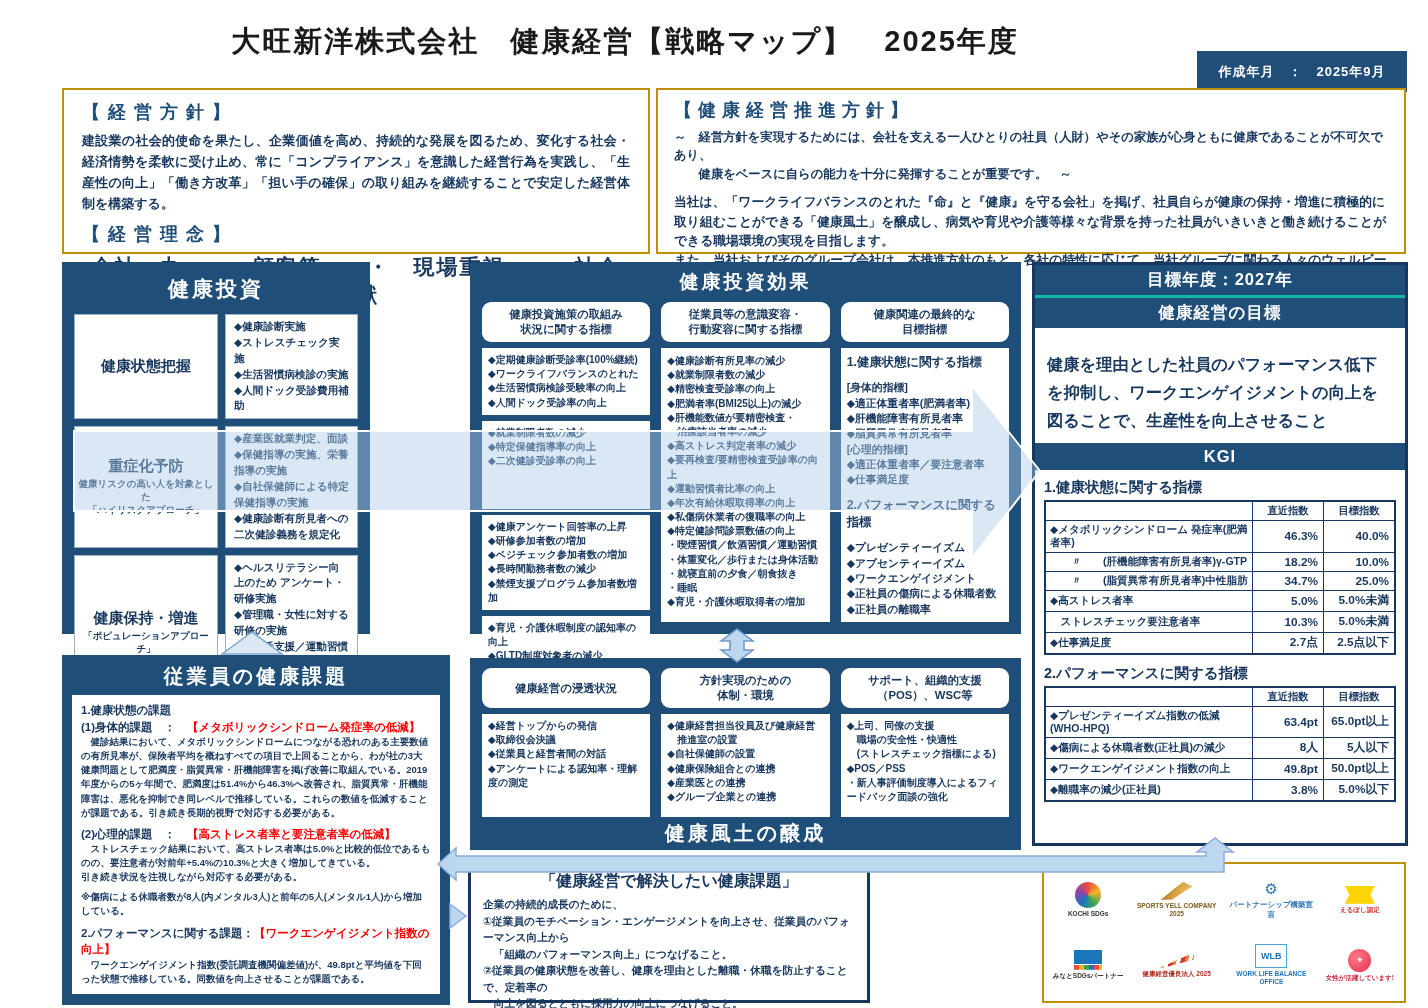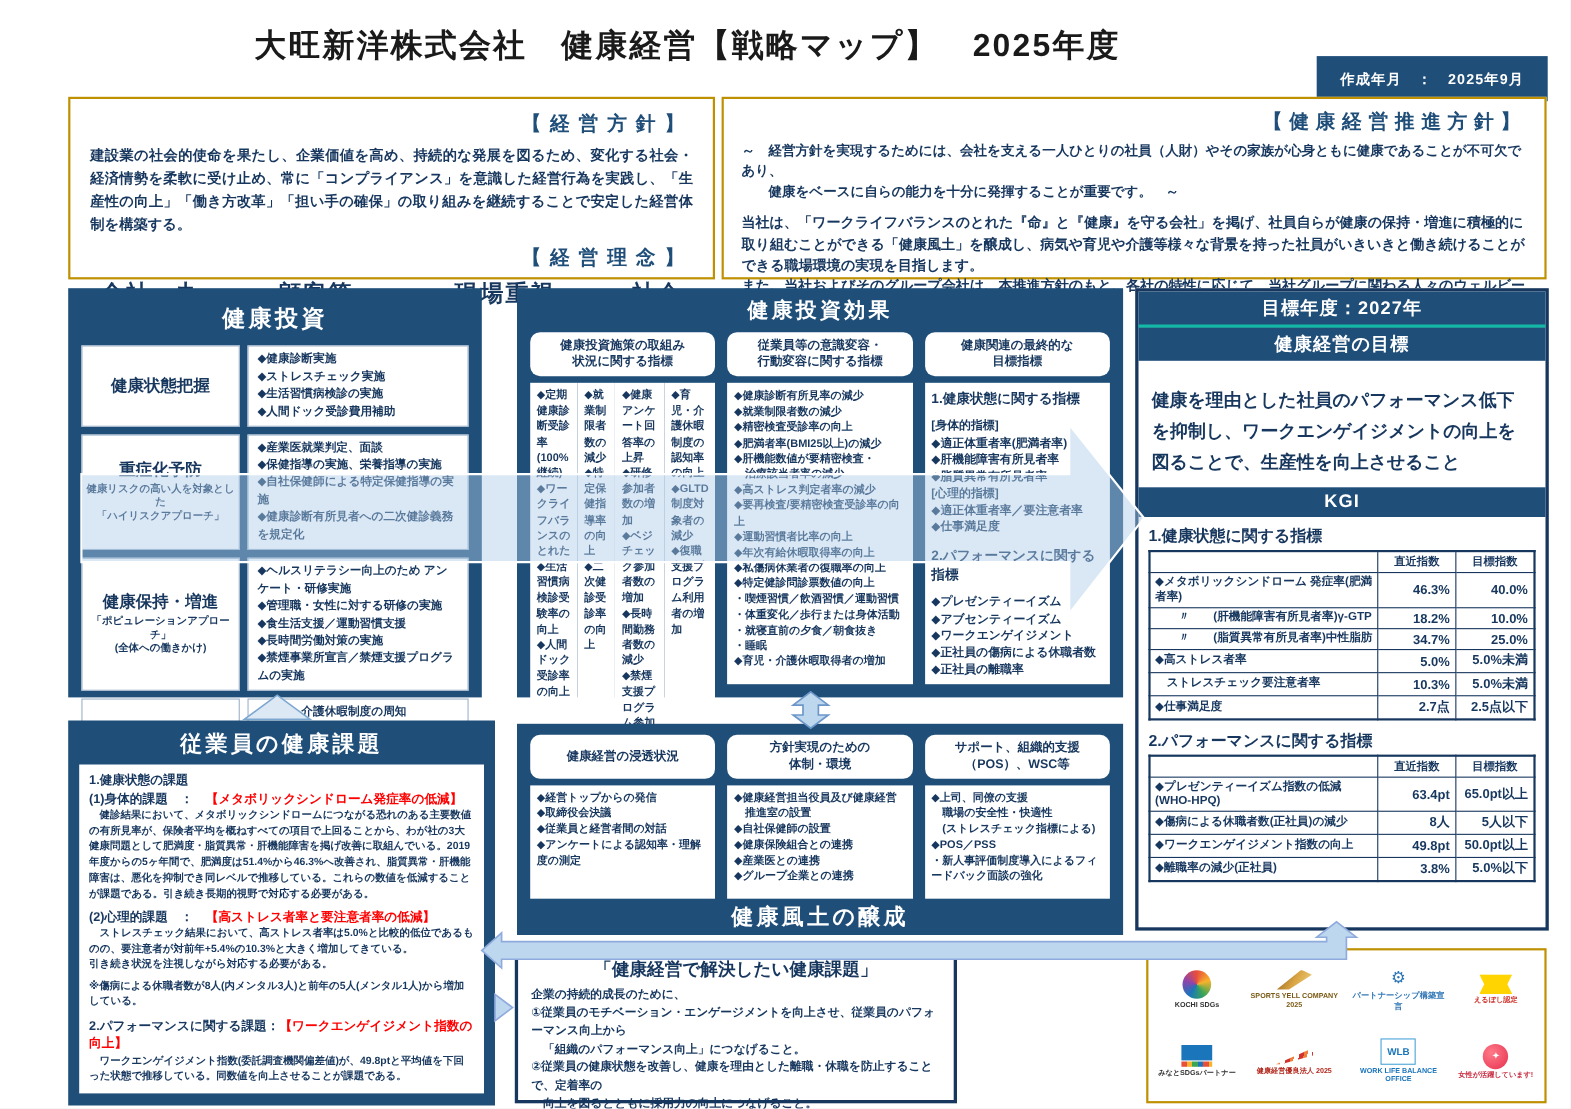--- a/index.html
+++ b/index.html
@@ -10,27 +10,27 @@
               font-size:29px;font-weight:bold;color:#1a1a1a;letter-spacing:2px;}
   .made-badge{position:absolute;top:51px;left:1197px;width:210px;height:41px;background:#1f4e79;
               color:#fff;font-size:13px;font-weight:bold;display:flex;align-items:center;justify-content:center;letter-spacing:1px;text-align:right;}
   
   .gold-box{position:absolute;background:#fff;border:2px solid #bf9000;box-sizing:border-box;}
   .navy-box{position:absolute;background:#1f4e79;box-sizing:border-box;}
   .navy-title{color:#fff;font-weight:bold;text-align:center;letter-spacing:3px;}
   
   #policy-box{left:62px;top:88px;width:588px;height:166px;padding:6px 18px;}
   #promo-box{left:656px;top:88px;width:750px;height:166px;padding:4px 16px;}
-  .gold-title{text-align:right;color:#1f4e79;font-weight:bold;font-size:18px;letter-spacing:8px;margin:4px 0 6px;}
+  .gold-title{text-align:left;color:#1f4e79;font-weight:bold;font-size:18px;letter-spacing:8px;margin:4px 0 6px;}
   .policy-body{font-size:13px;font-weight:600;color:#17375e;line-height:1.62;text-align:justify;}
   .philosophy{text-align:center;font-weight:bold;font-size:21px;color:#17375e;letter-spacing:2px;margin-top:7px;}
   .promo-intro{font-size:12.3px;font-weight:600;line-height:1.5;white-space:pre-line;margin:2px 0 9px;}
   .promo-body{font-size:12.8px;font-weight:600;line-height:1.5;}
   
-  #invest-box{left:62px;top:262px;width:376px;height:372px;}
+  #invest-box{left:62px;top:262px;width:308px;height:372px;}
   #invest-box .navy-title{font-size:21px;padding:13px 0 9px;}
   #invest-rows{position:absolute;left:12px;right:12px;top:52px;bottom:13px;display:flex;flex-direction:column;justify-content:space-between;gap:7px;}
   .hi-row{display:flex;gap:7px;flex:1;}
   .hi-label{width:138px;background:#fff;border:1px solid #9db2c8;display:flex;flex-direction:column;
             align-items:center;justify-content:center;text-align:center;padding:2px;}
   .hi-label-main{font-size:15px;font-weight:bold;color:#17375e;}
   .hi-label-sub{font-size:9.5px;font-weight:bold;color:#17375e;white-space:pre-line;line-height:1.35;margin-top:2px;}
   .hi-items{flex:1;background:#fff;border:1px solid #9db2c8;padding:4px 8px;display:flex;flex-direction:column;justify-content:center;}
   .hi-item{font-size:10.6px;font-weight:600;color:#17375e;line-height:1.5;}
   
@@ -184,21 +184,21 @@
         </div>
       </div>
   </div>
 
   <div id="effect-box" class="navy-box">
     <div class="navy-title">健康投資効果</div>
     <div id="effect-cols">
       <div class="eff-col">
         <div class="col-header">健康投資施策の取組み
 状況に関する指標</div>
-        <div id="effect-col1-groups" style="display:flex;flex-direction:row;flex:1;justify-content:center;">
+        <div id="effect-col1-groups" style="display:flex;flex-direction:column;flex:1;justify-content:center;">
             <div class="eff-group eff-group-0">
               <div class="eff-item">◆定期健康診断受診率(100%継続)</div>
               <div class="eff-item">◆ワークライフバランスのとれた</div>
               <div class="eff-item">◆生活習慣病検診受験率の向上</div>
               <div class="eff-item">◆人間ドック受診率の向上</div>
             </div>
             <div class="eff-group eff-group-1">
               <div class="eff-item">◆就業制限者数の減少</div>
               <div class="eff-item">◆特定保健指導率の向上</div>
               <div class="eff-item">◆二次健診受診率の向上</div>

